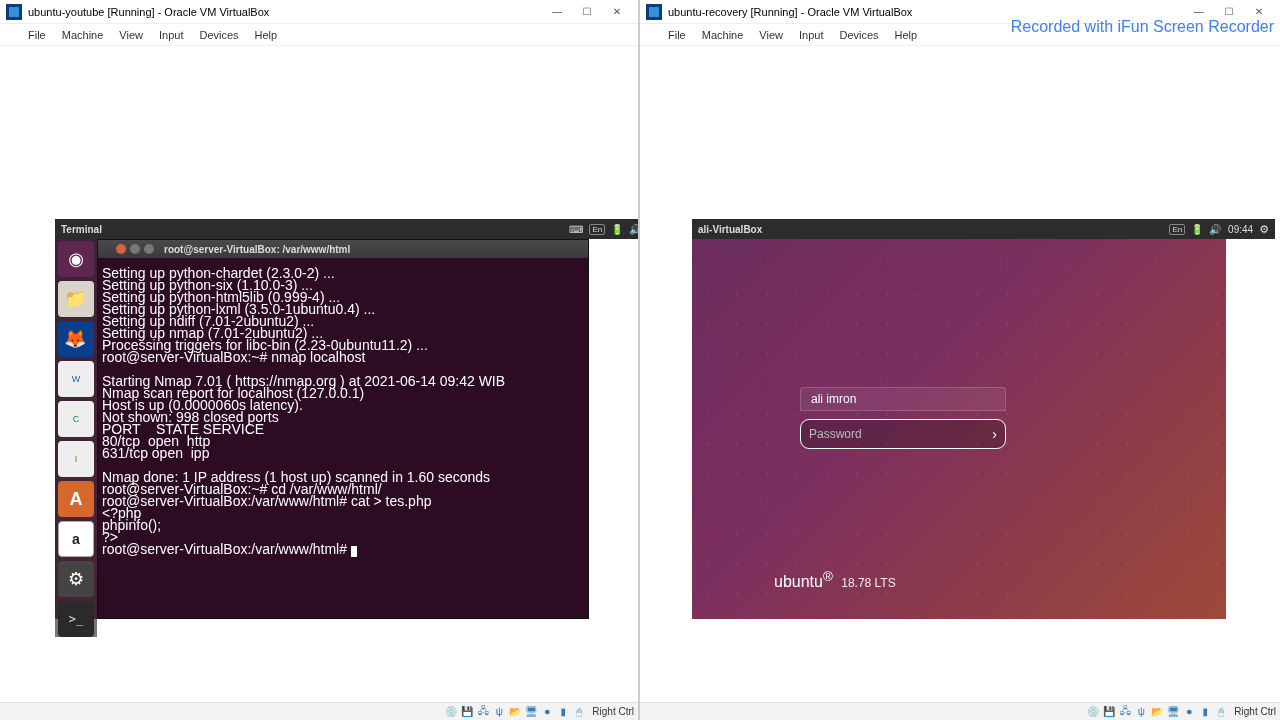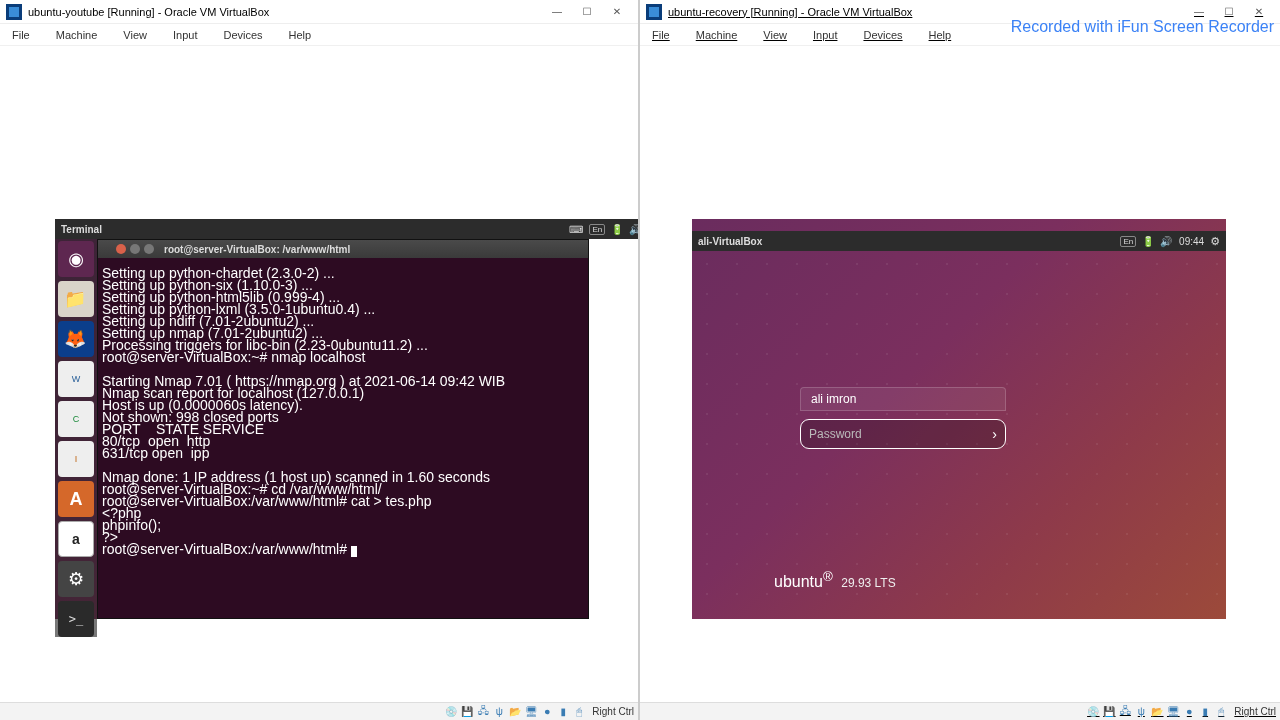--- a/index.html
+++ b/index.html
@@ -1,27 +1,27 @@
 <!DOCTYPE html>
 <html><head>
 <meta charset="utf-8">
 <style>
 * { margin:0; padding:0; box-sizing:border-box; font-family:"Segoe UI",Arial,sans-serif; }
 body { width:1280px; height:720px; background:#fff; position:relative; overflow:hidden; }
 .vm-window { position:absolute; top:0; height:720px; display:flex; flex-direction:column; }
 .vm-left { left:0; width:638px; }
-.vm-right { left:640px; width:640px;text-decoration:underline; }
+.vm-right { left:640px; width:640px; }
 .divider { position:absolute; left:638px; top:0; width:2px; height:720px; background:#ccc; }
 .titlebar { height:24px; background:#fff; border-bottom:1px solid #eee; display:flex; align-items:center; padding:0 6px; font-size:11px; color:#000; }
 .titlebar .vb-icon { width:16px; height:16px; margin-right:6px; background:#0a3d7a; position:relative; }
 .titlebar .vb-icon::after{content:"";position:absolute;inset:3px;background:#3a8dd8;}
 .titlebar .spacer { flex:1; }
 .tb-btn { width:30px; height:20px; display:flex; align-items:center; justify-content:center; font-size:10px; color:#555; cursor:pointer; }
 .watermark{color:#3b82f6;font-size:16px;position:absolute;right:6px;top:18px;pointer-events:none;}
-.menubar { height:22px; background:#fff; display:flex; align-items:center; padding:0 4px; font-size:11px; color:#333; border-bottom:1px solid #f0f0f0;gap:10px;}
+.menubar { height:22px; background:#fff; display:flex; align-items:center; padding:0 20px; font-size:11px; color:#333; border-bottom:1px solid #f0f0f0;}
 .menubar span { padding:2px 8px; cursor:default; }
 .guest { flex:1; background:#fff; position:relative; overflow:hidden; }
 .statusbar { height:18px; background:#f3f3f3; border-top:1px solid #ddd; display:flex; align-items:center; justify-content:flex-end; padding:0 4px; gap:2px; font-size:10px; color:#444;}
 .sb-icon { width:14px; height:14px; display:flex; align-items:center; justify-content:center; font-size:10px; color:#3a7cb3; }
 .host-key{ color:#333; margin-left:4px;}
 
 
 .ubuntu-bg { position:absolute; background:linear-gradient(135deg,#6a2c5e 0%,#7b2f5e 40%,#8e3a4a 70%,#9c4a3a 100%); }
 .panel { position:absolute; left:0; right:0; top:0; height:20px; background:#2c2c2c; color:#ddd; display:flex; align-items:center; font-size:10px; padding:0 6px; }
 .panel .pleft { font-weight:bold; }
@@ -181,24 +181,24 @@
       <div class="dots"></div>
       <div class="login-box">
         <div class="login-user">ali imron</div>
         <div class="login-pw">
           <input type="password" placeholder="Password" style="">
           <span class="login-arrow">›</span>
         </div>
       </div>
       <div class="ubrand">
         <span>ubuntu</span><sup>®</sup>
-        <span class="lts">29.93 LTS</span>
+        <span class="lts">18.78 LTS</span>
       </div>
     </div>
-    <div class="panel" style="left:52px;top:185px;width:534px;align-items:center;">
+    <div class="panel" style="left:52px;top:173px;width:583px;align-items:center;">
       <span class="pleft">ali-VirtualBox</span>
       <span class="pspacer"></span>
       <span class="picon en">En</span>
       <span class="picon">🔋</span>
       <span class="picon">🔊</span>
       <span class="picon">09:44</span>
       <span class="picon gear">⚙</span>
     </div>
   </div>
   <div class="statusbar">

